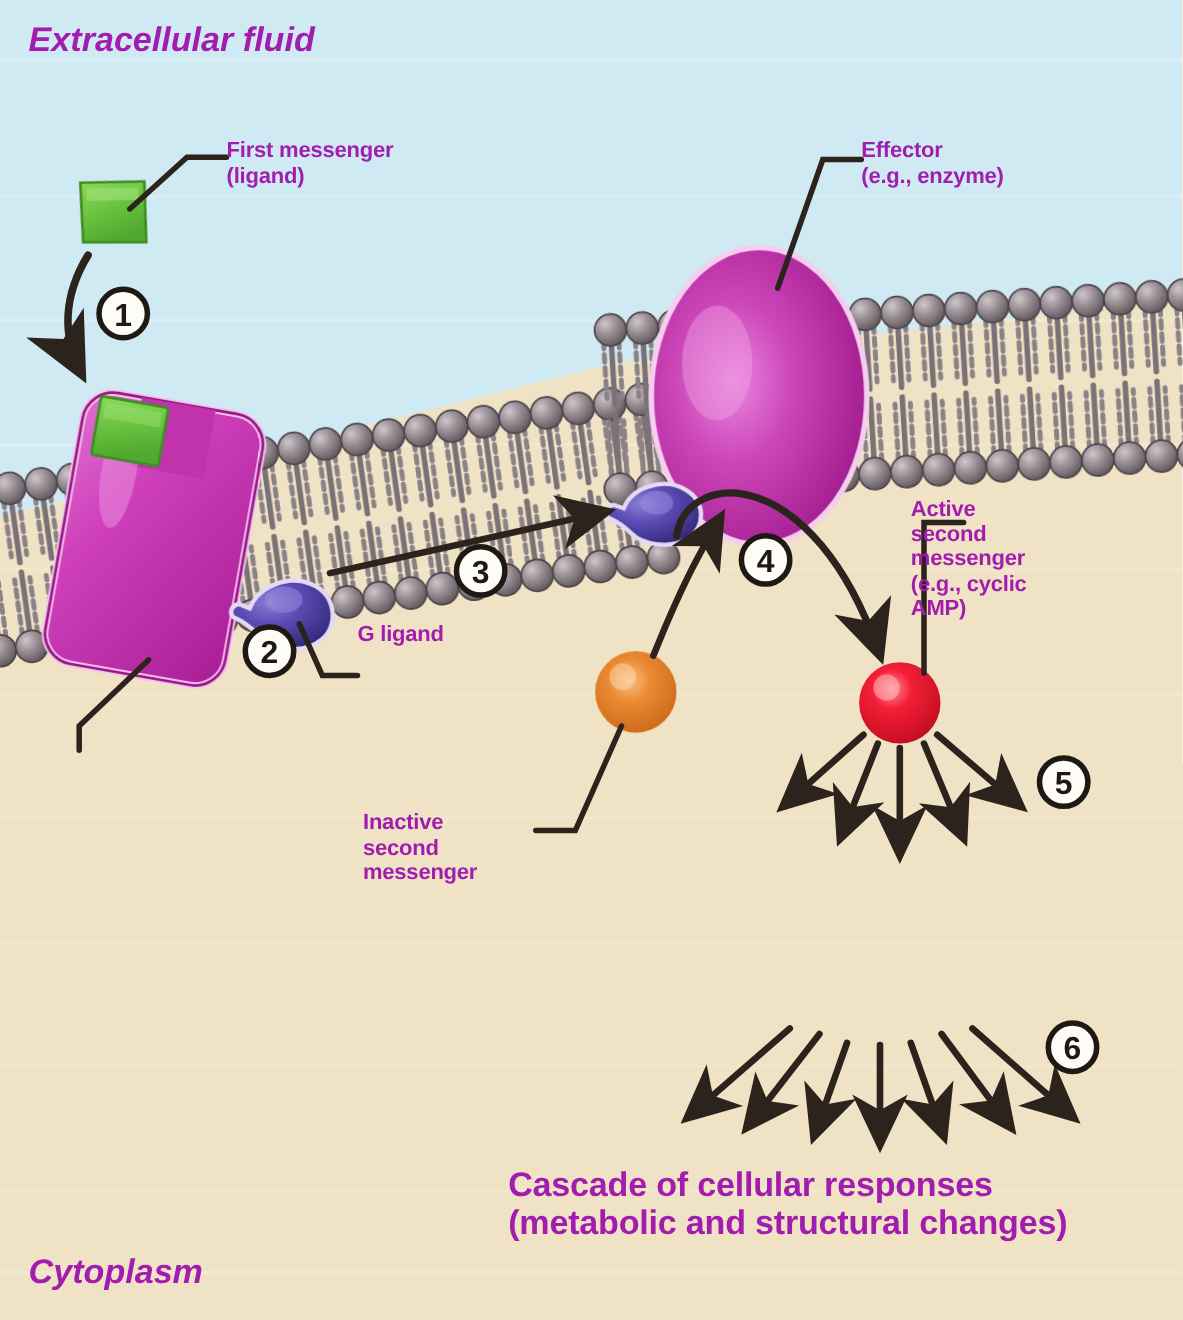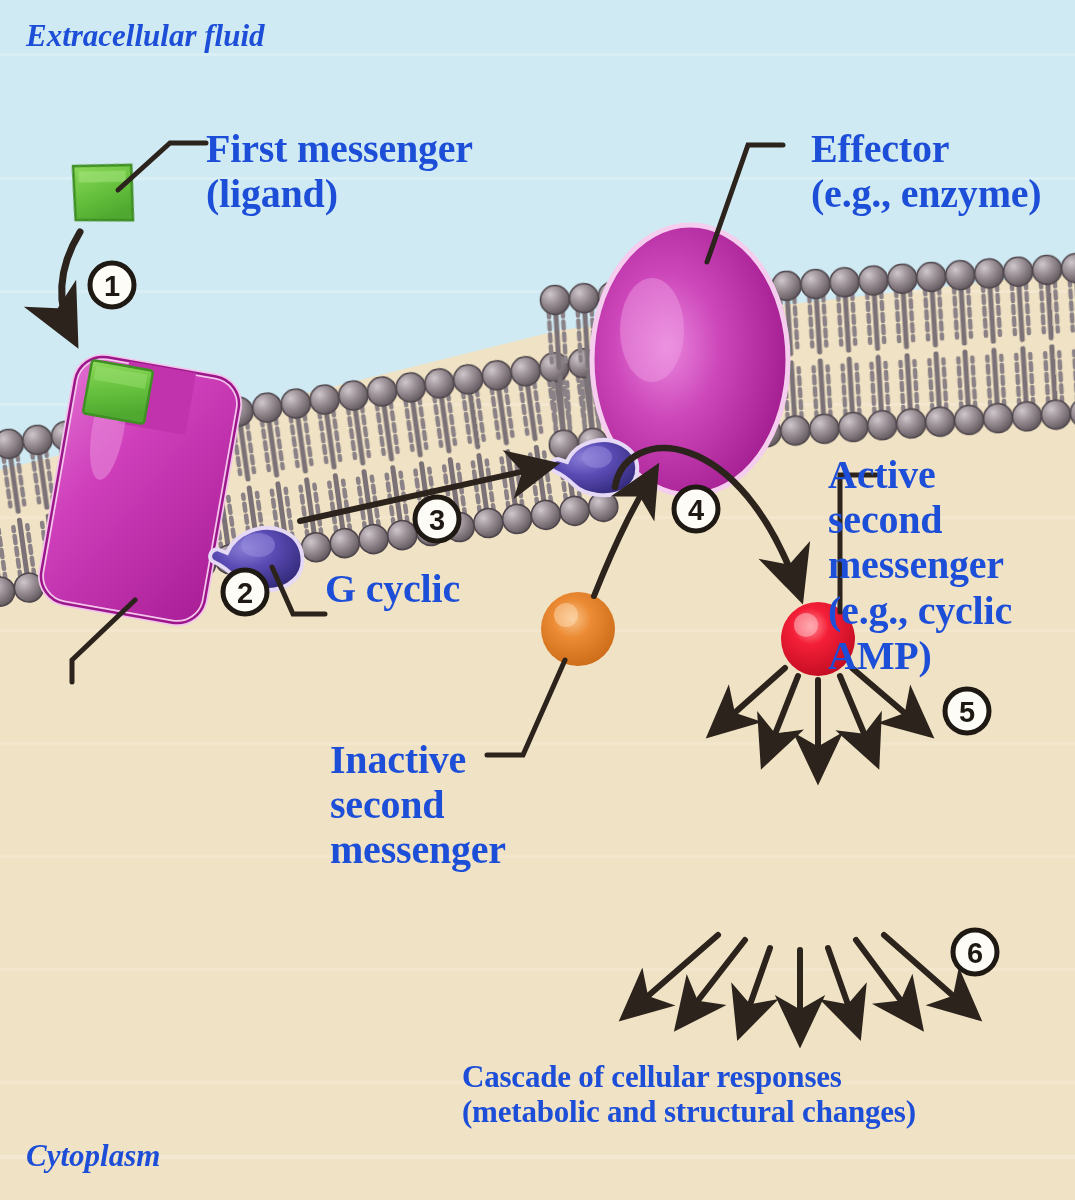--- a/index.html
+++ b/index.html
@@ -20,37 +20,37 @@
   }
   #stage svg.layer {
     position: absolute;
     left: 0;
     top: 0;
     width: 1075px;
     height: 1200px;
   }
   .lbl {
     position: absolute;
-    font-family: Liberation Serif, serif;
+    font-family: Liberation Sans, sans-serif;
     font-weight: bold;
-    color: #1d4ed8;
+    color: #a21caf;
     line-height: 1.13;
     white-space: pre;
     letter-spacing: -0.2px;
   }
   .lbl.italic {
     font-style: italic;
     letter-spacing: 0px;
   }
   .compartment-title {
     font-size: 31px;
     font-weight: bold;
   }
   .anno {
-    font-size: 40px;
+    font-size: 20px;
   }
   .anno-big {
     font-size: 31px;
   }
 </style>
 </head>
 <body>
 
 <div id="stage">
 
@@ -528,24 +528,24 @@
       </g>
 
     </g>
   </svg>
 
   <div class="lbl italic compartment-title" style="left:26px; top:18px;">Extracellular fluid</div>
 
   <div class="lbl anno" style="left:206px; top:126px;">First messenger
 (ligand)</div>
 
-  <div class="lbl anno" style="left:783px; top:126px;margin-left:28px;">Effector
+  <div class="lbl anno" style="left:783px; top:126px;">Effector
 (e.g., enzyme)</div>
 
-  <div class="lbl anno" style="left:325px; top:566px;">G cyclic</div>
+  <div class="lbl anno" style="left:325px; top:566px;">G ligand</div>
 
 
   <div class="lbl anno" style="left:828px; top:452px;">Active
 second
 messenger
 (e.g., cyclic
 AMP)</div>
 
   <div class="lbl anno" style="left:330px; top:737px;">Inactive
 second

